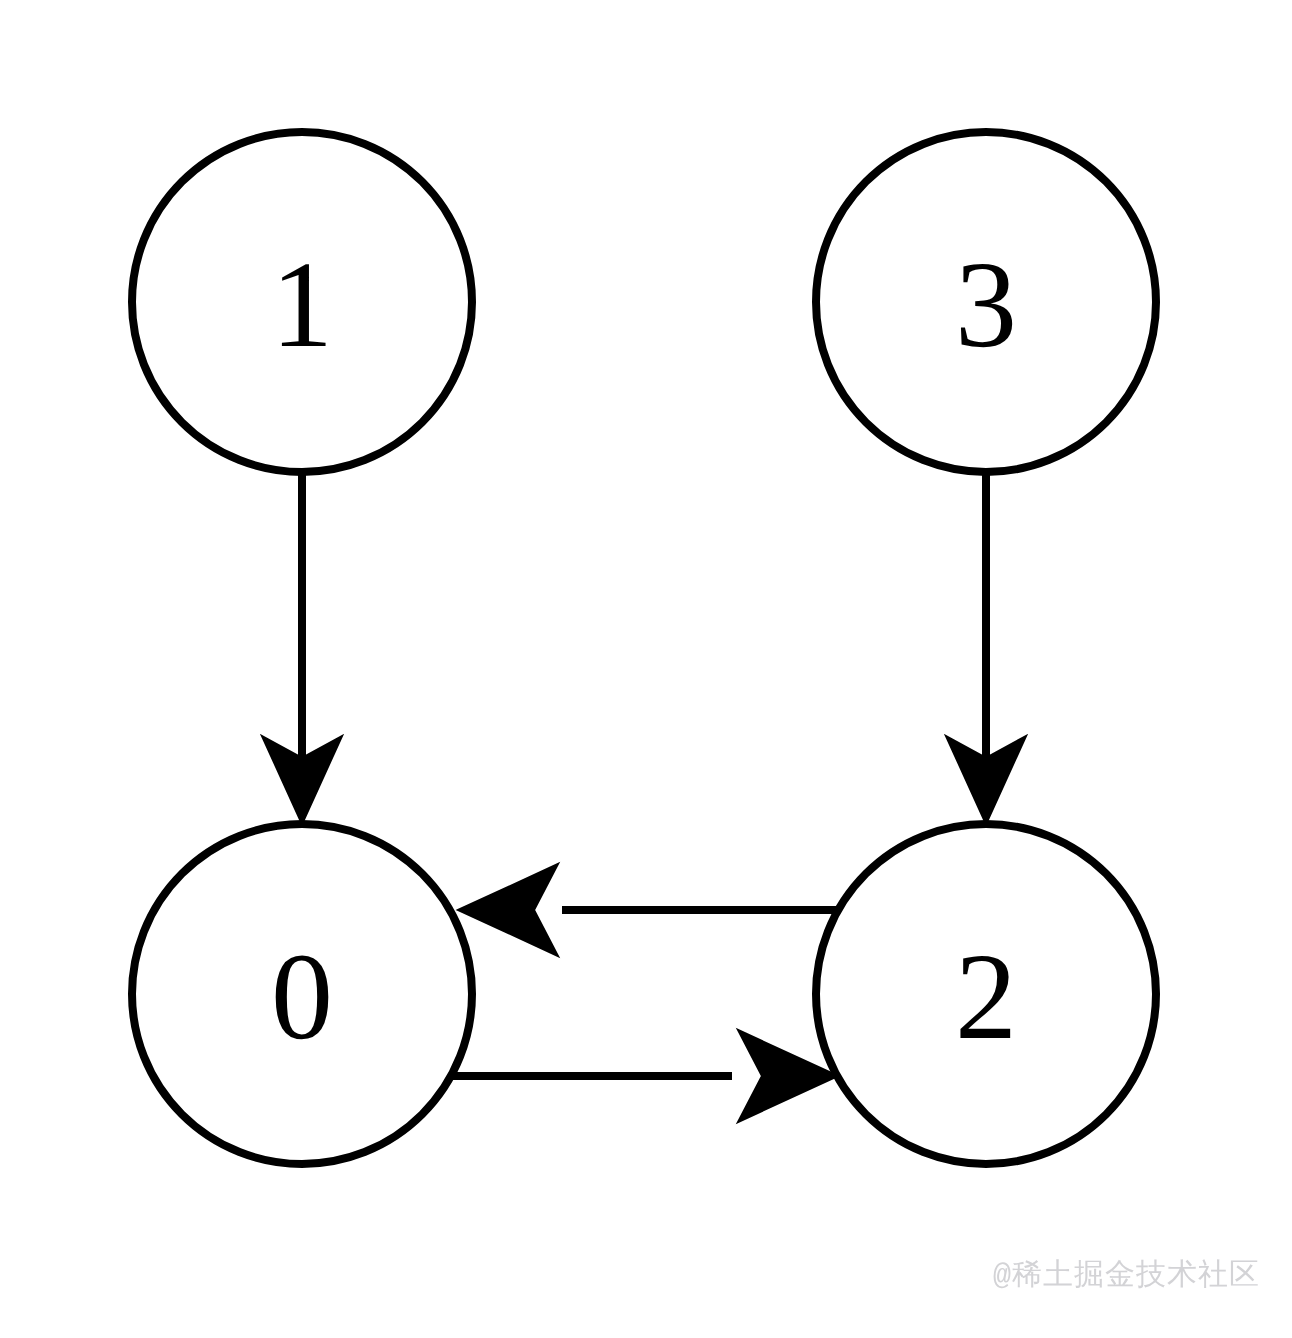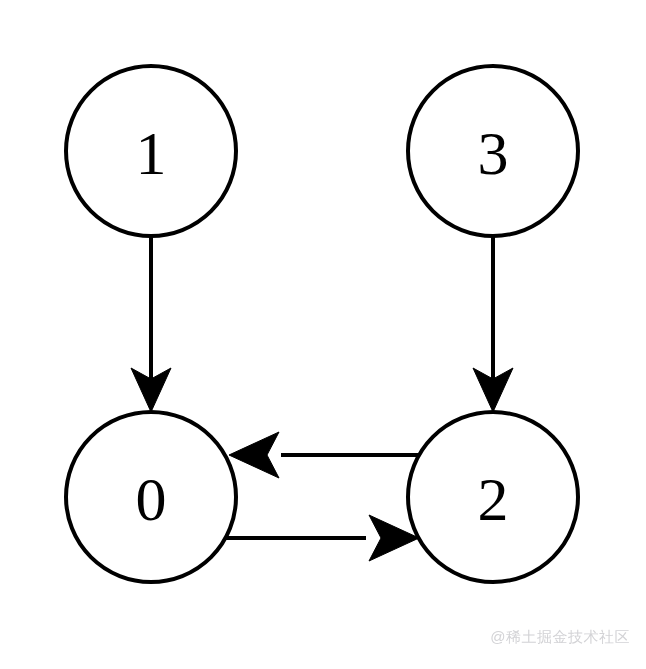--- a/index.html
+++ b/index.html
@@ -45,21 +45,21 @@
   }
   .edge-head {
     fill: #000000;
     stroke: #000000;
     stroke-width: 1;
   }
   .watermark {
     position: absolute;
     right: 16px;
     bottom: 22px;
-    font-family: Liberation Sans, sans-serif;
+    font-family: Liberation Mono, monospace;
     font-size: 15px;
     color: #d3d3d6;
     letter-spacing: 0.5px;
     user-select: none;
     white-space: nowrap;
   }
 </style>
 </head>
 <body>
 

